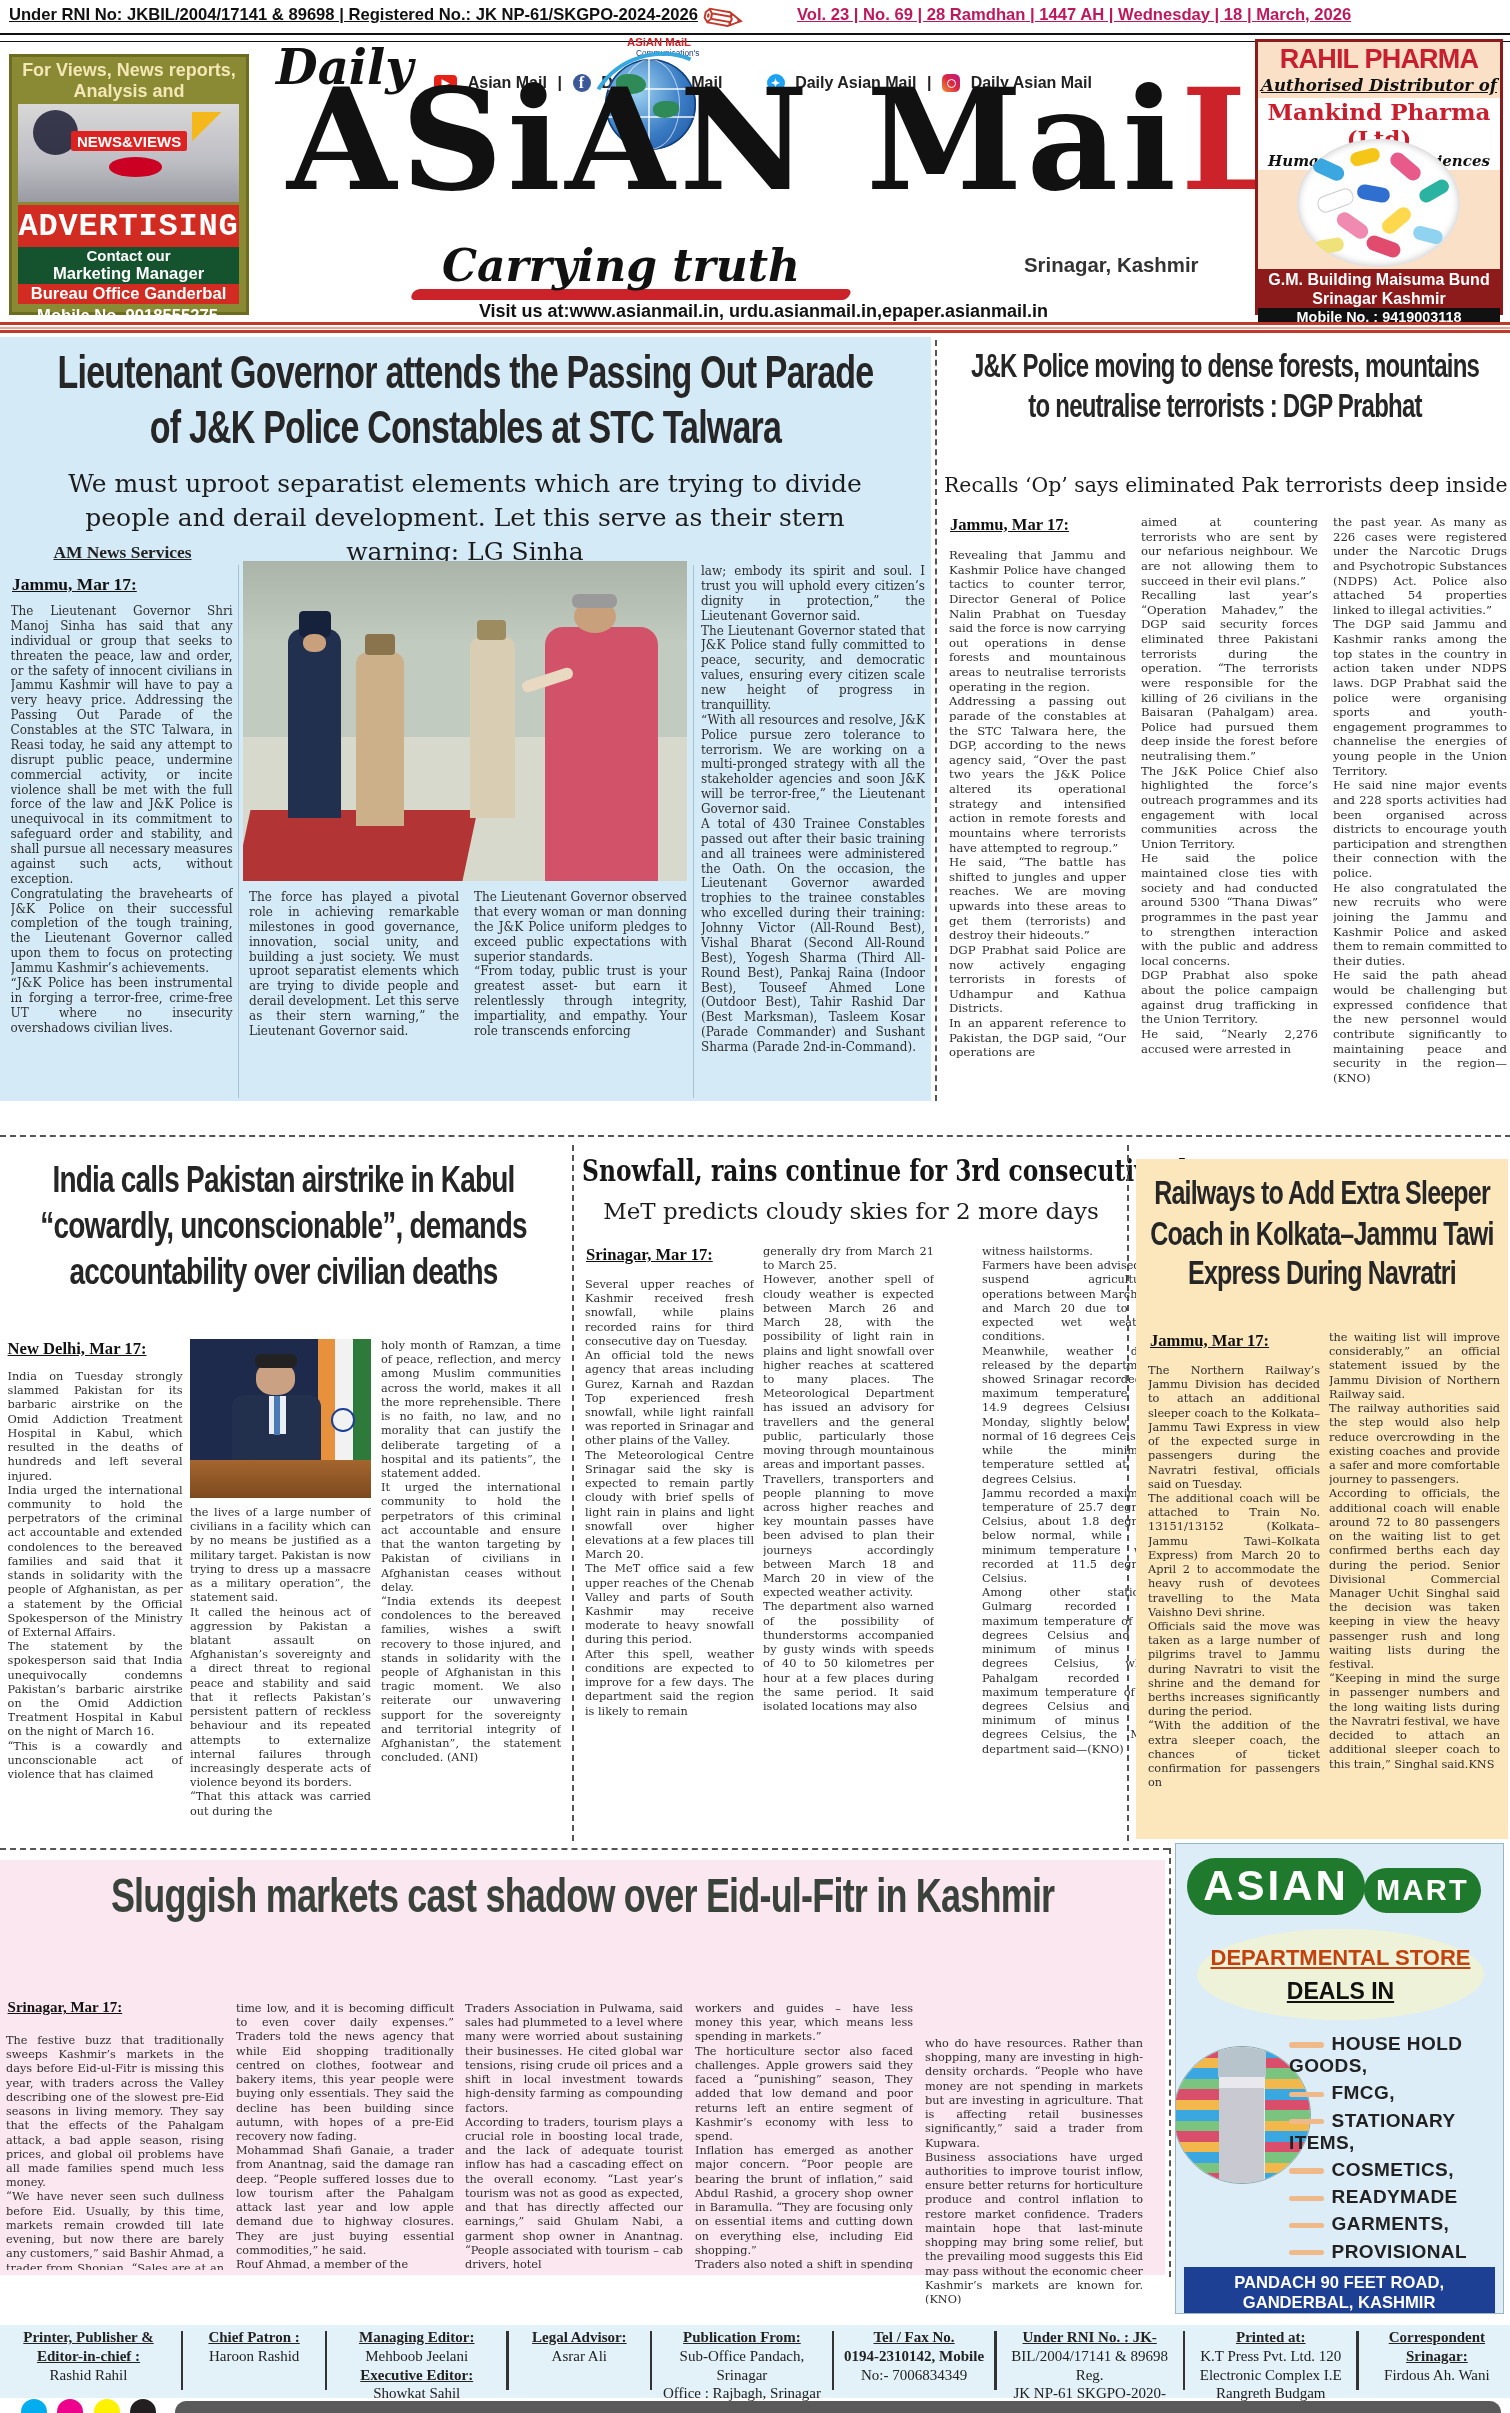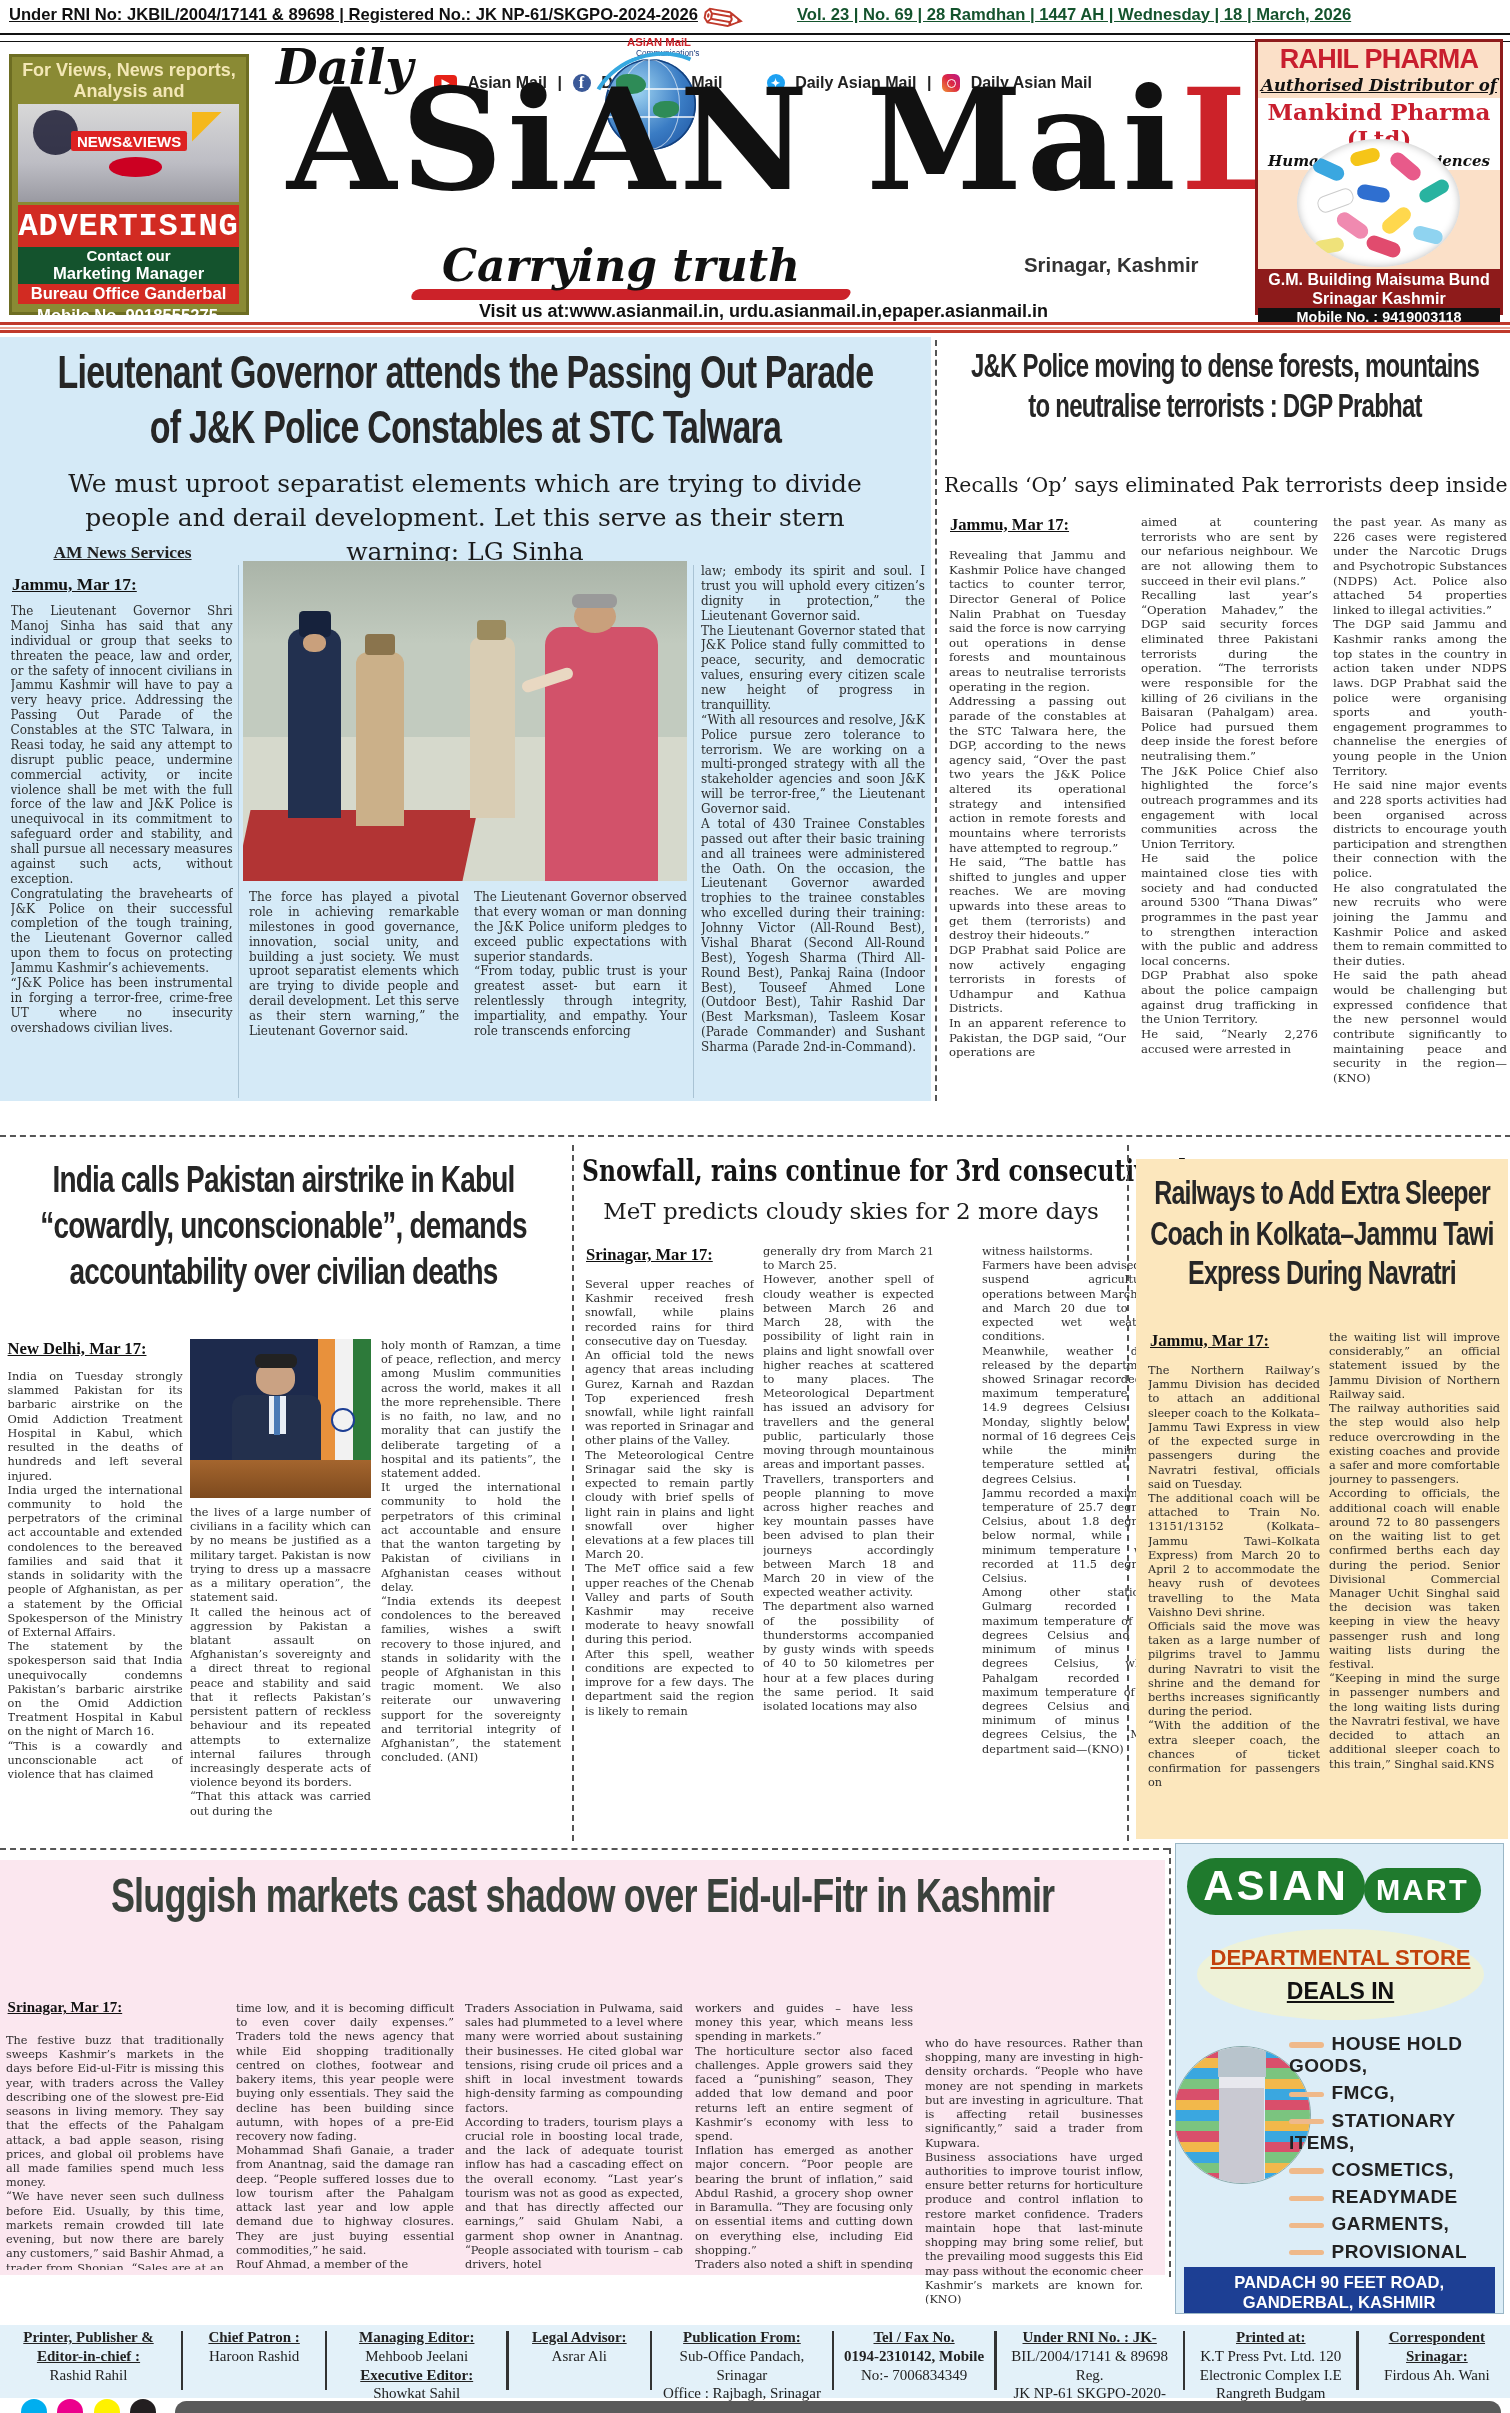--- a/index.html
+++ b/index.html
@@ -26,21 +26,21 @@
           font-weight:bold;font-size:19px;color:#222;letter-spacing:0.4px;}
   .martli::before{content:"";display:inline-block;width:35px;height:5.3px;background:#efb98a;
           border-radius:3px;margin-right:7.6px;vertical-align:middle;}
 </style>
 </head>
 <body>
 
 <div id="page">
 
   <div class="abs sans bold" style="left:9px;top:4.5px;font-size:16.6px;text-decoration:underline;color:#111;">Under RNI No: JKBIL/2004/17141 &amp; 89698 |  Registered No.: JK NP-61/SKGPO-2024-2026</div>
-  <div class="abs sans bold" style="left:797px;top:4.5px;font-size:16.6px;text-decoration:underline;color:#14532d;">Vol. 23 | No. 69 | 28 Ramdhan | 1447 AH | Wednesday | 18 | March, 2026</div>
+  <div class="abs sans bold" style="left:797px;top:4.5px;font-size:16.6px;text-decoration:underline;color:#be185d;">Vol. 23 | No. 69 | 28 Ramdhan | 1447 AH | Wednesday | 18 | March, 2026</div>
   <div class="abs" style="left:0;top:33px;width:1511px;height:6px;border-top:2.3px solid #111;border-bottom:1.5px solid #111;"></div>
   <div class="abs" style="left:703px;top:-9px;font-size:48px;color:#c0392b;transform:rotate(-35deg);">✎</div>
 
   <div class="abs sans" style="left:423px;top:74px;width:680px;display:flex;gap:10.6px;align-items:center;justify-content:center;font-size:16px;font-weight:bold;color:#222;">
     <span style="display:inline-block;width:23px;height:16.6px;background:#e62117;border-radius:3.8px;color:#fff;text-align:center;line-height:16.6px;font-size:9.8px;">▶</span>
     <span>Asian Mail</span>
     <span>|</span>
     <span style="display:inline-block;width:18px;height:18px;background:#3b5998;border-radius:50%;color:#fff;text-align:center;line-height:18px;font-family:'Liberation Serif',serif;">f</span>
     <span>Daily Asian Mail</span>
     <span style="width:23px;"></span>

